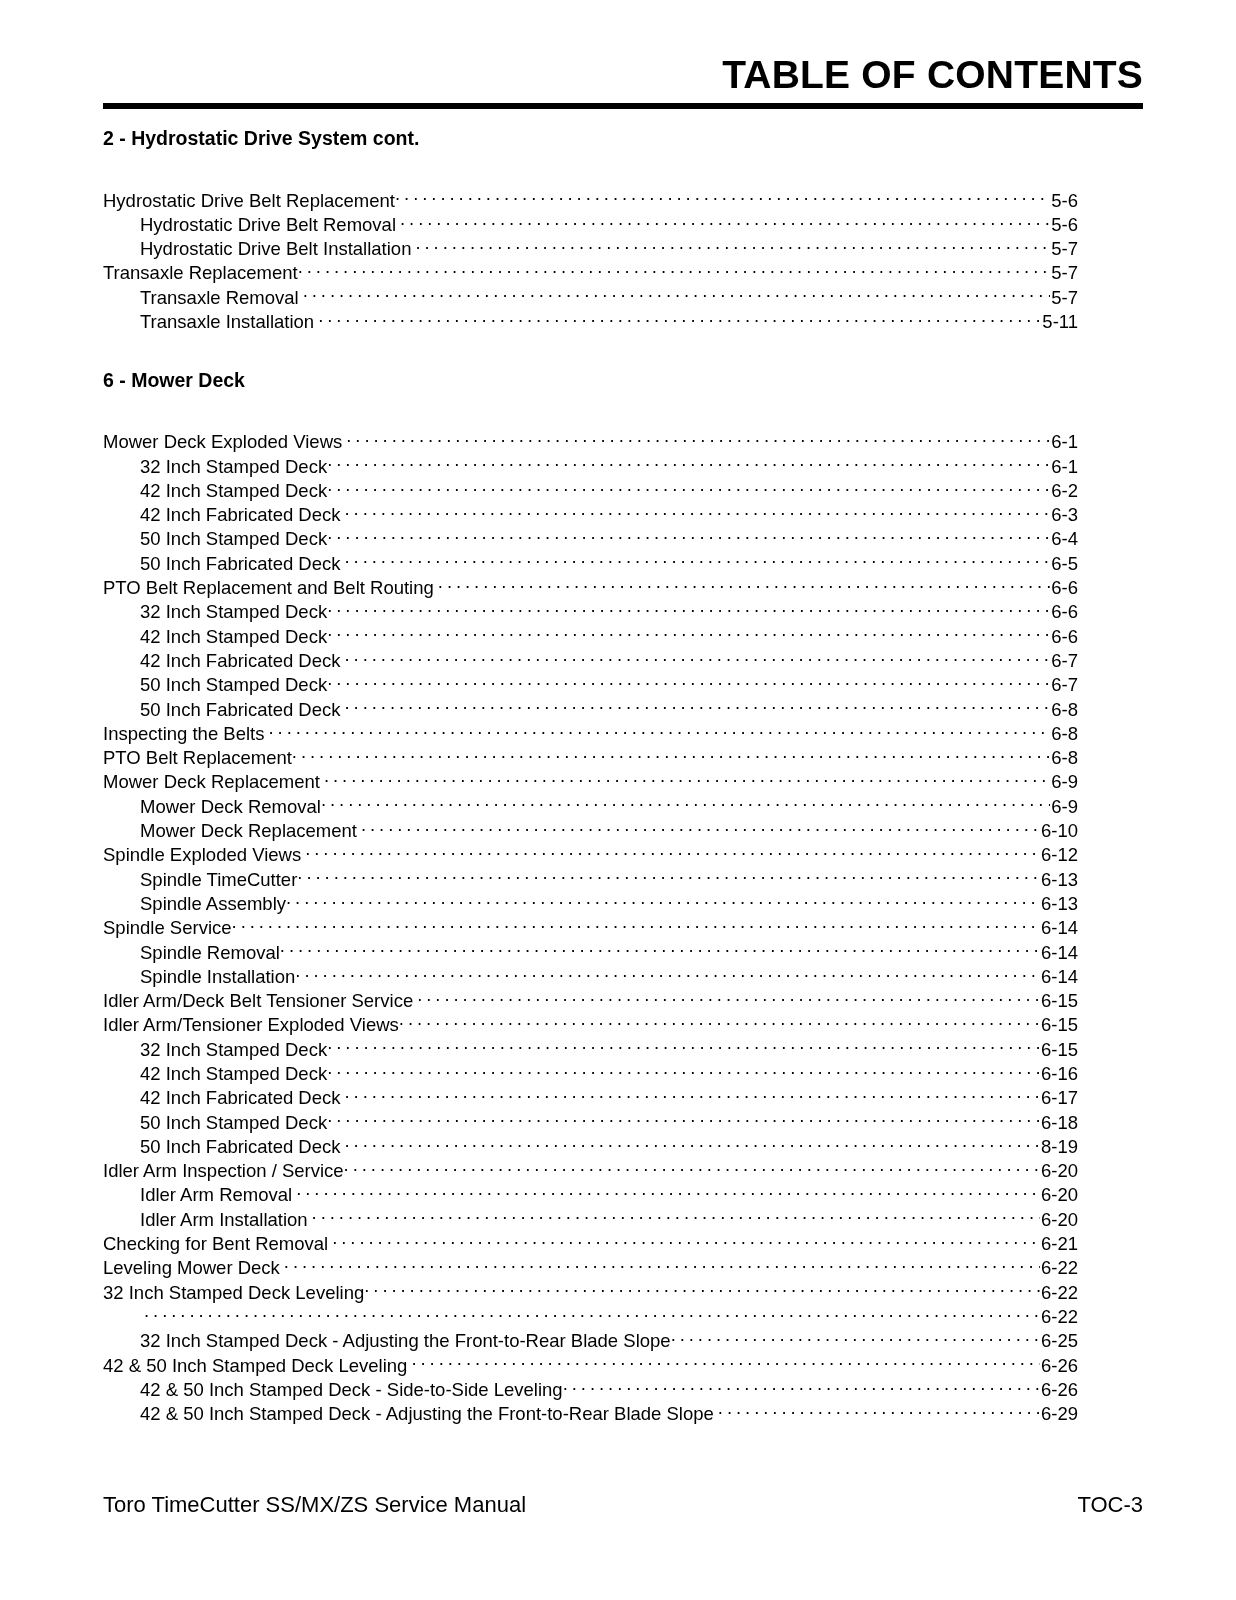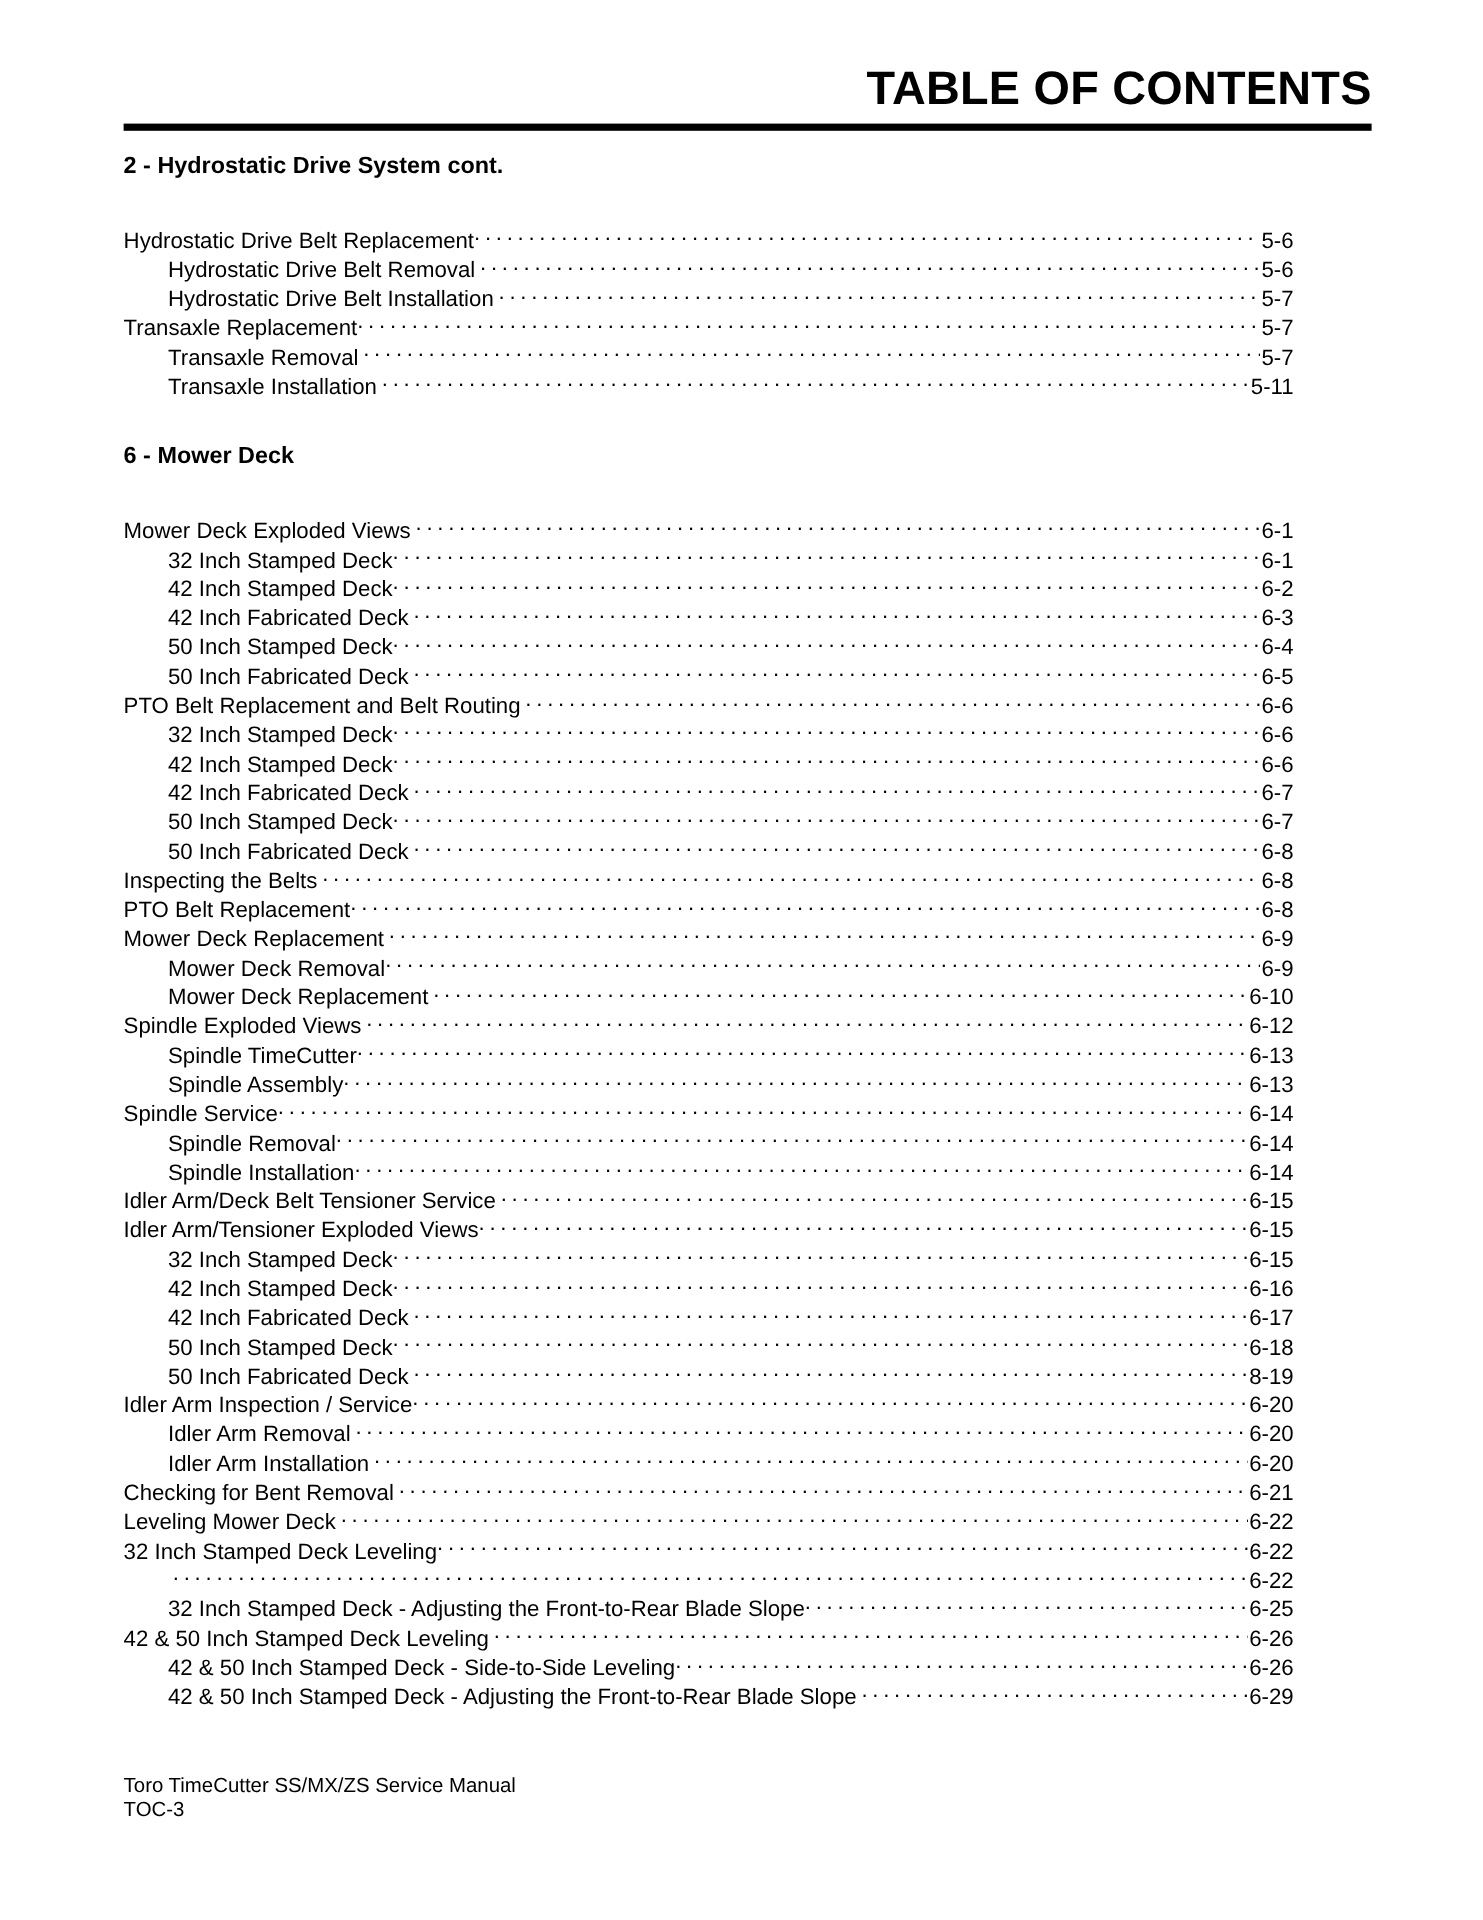--- a/index.html
+++ b/index.html
@@ -120,22 +120,21 @@
 
   
   .doc-footer {
     position: absolute;
     left: 103px;
     bottom: 82px;
     width: 1040px;
     display: flex;
     justify-content: space-between;
     align-items: flex-start;
-    font-size: 17px;
-    flex-direction: column;
+    font-size: 22px;
   }
   .footer-left { white-space: nowrap; }
   .footer-right { white-space: nowrap; }
 </style>
 </head>
 <body>
 
 <div class="page">
 
   <div class="doc-header">

